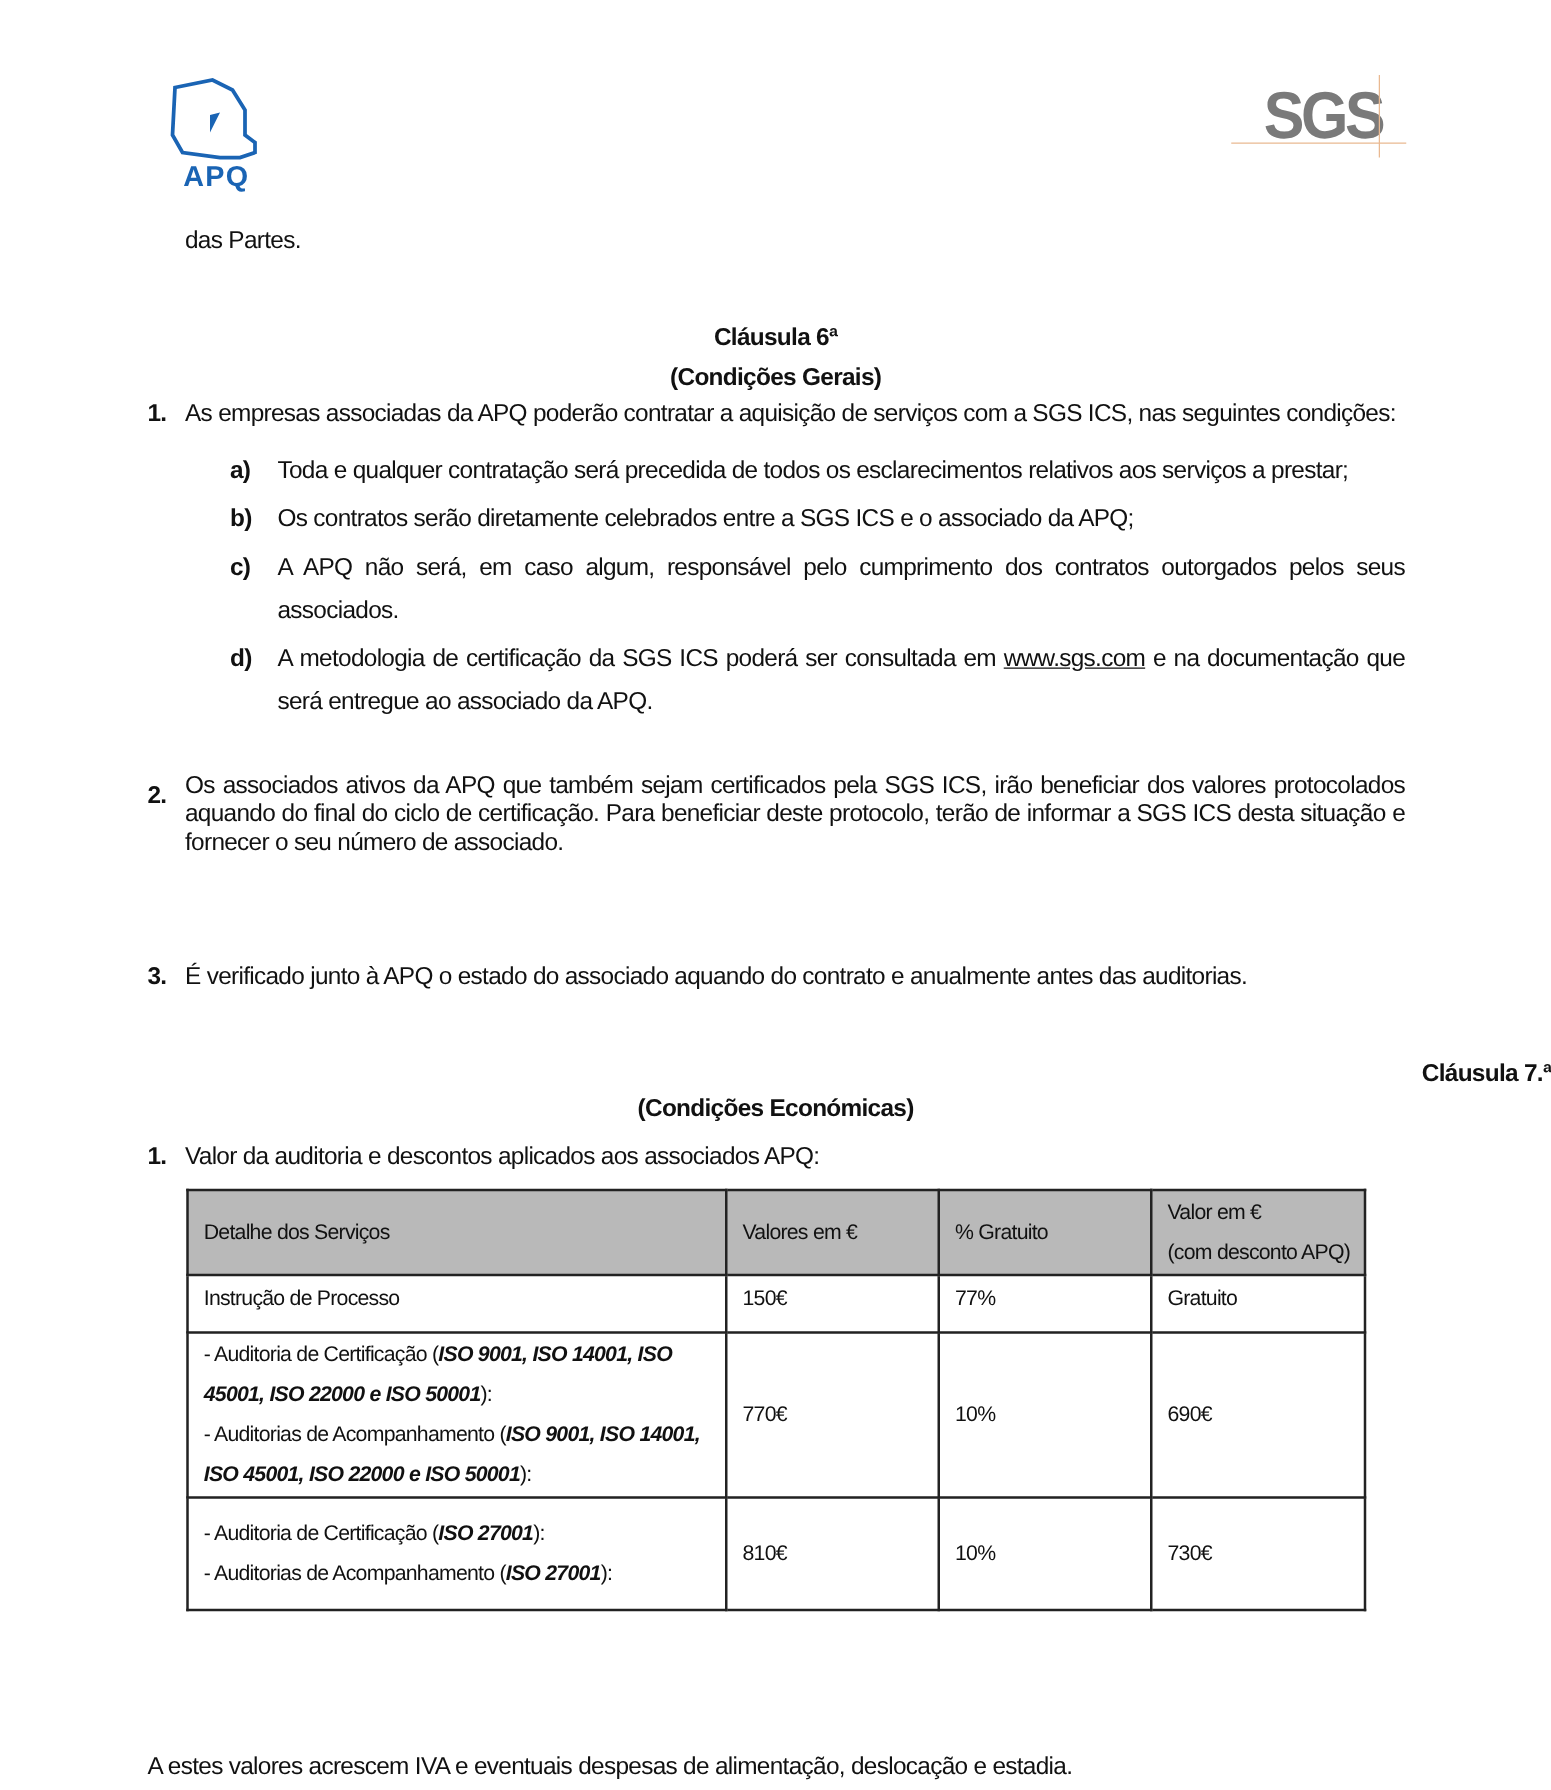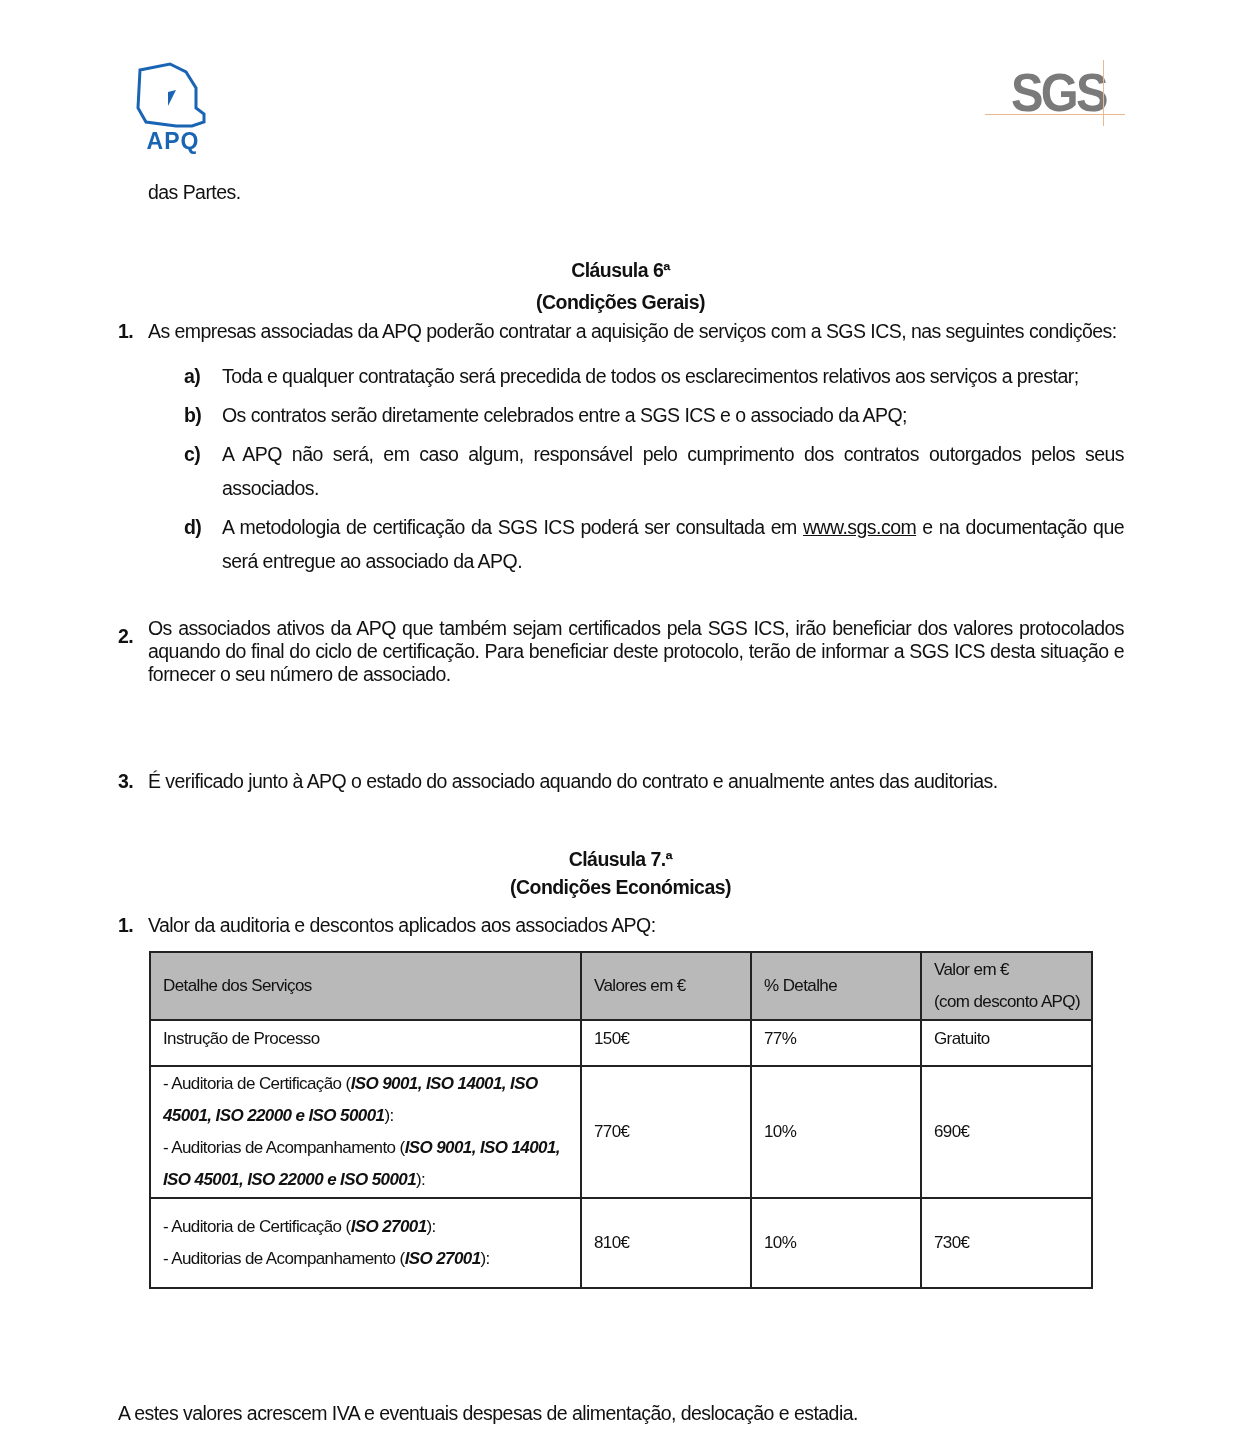--- a/index.html
+++ b/index.html
@@ -79,38 +79,38 @@
 <div>
   <div class="abs txt num" style="left:118px;top:627px;">2.</div>
   <div class="abs txt justify" style="left:148px;top:617px;width:976px;line-height:23px;">Os associados ativos da APQ que também sejam certificados pela SGS ICS, irão beneficiar dos valores protocolados aquando do final do ciclo de certificação. Para beneficiar deste protocolo, terão de informar a SGS ICS desta situação e fornecer o seu número de associado.</div>
 </div>
 
 <div>
   <div class="abs txt num" style="left:118px;top:772px;">3.</div>
   <div class="abs txt" style="left:148px;top:772px;">É verificado junto à APQ o estado do associado aquando do contrato e anualmente antes das auditorias.</div>
 </div>
 
-<div class="abs txt bold center" style="left:0;width:1241px;top:850px;">Cláusula 7.ª</div>
+<div class="abs txt bold center" style="left:0;width:1241px;top:850px;text-align:right;">Cláusula 7.ª</div>
 <div class="abs txt bold center" style="left:0;width:1241px;top:878px;">(Condições Económicas)</div>
 
 <div class="abs txt num" style="left:118px;top:916px;">1.</div>
 <div class="abs txt" style="left:148px;top:916px;">Valor da auditoria e descontos aplicados aos associados APQ:</div>
 
 <table class="prices">
   <colgroup>
     <col style="width:431px">
       <col style="width:170px">
       <col style="width:170px">
       <col style="width:171px">
   </colgroup>
   <tbody>
       <tr style="height:68px;">
     <th>Detalhe dos Serviços</th>
     <th>Valores em €</th>
-    <th>% Detalhe</th>
+    <th>% Gratuito</th>
     <th style="line-height:32px;">
       <div>Valor em €</div>
       <div>(com desconto APQ)</div>
     </th>
   </tr>
   <tr style="height:46px;">
     <td style="vertical-align:top;padding-top:2px;">Instrução de Processo</td>
     <td style="vertical-align:top;padding-top:2px;">150€</td>
     <td style="vertical-align:top;padding-top:2px;">77%</td>
     <td style="vertical-align:top;padding-top:2px;">Gratuito</td>

